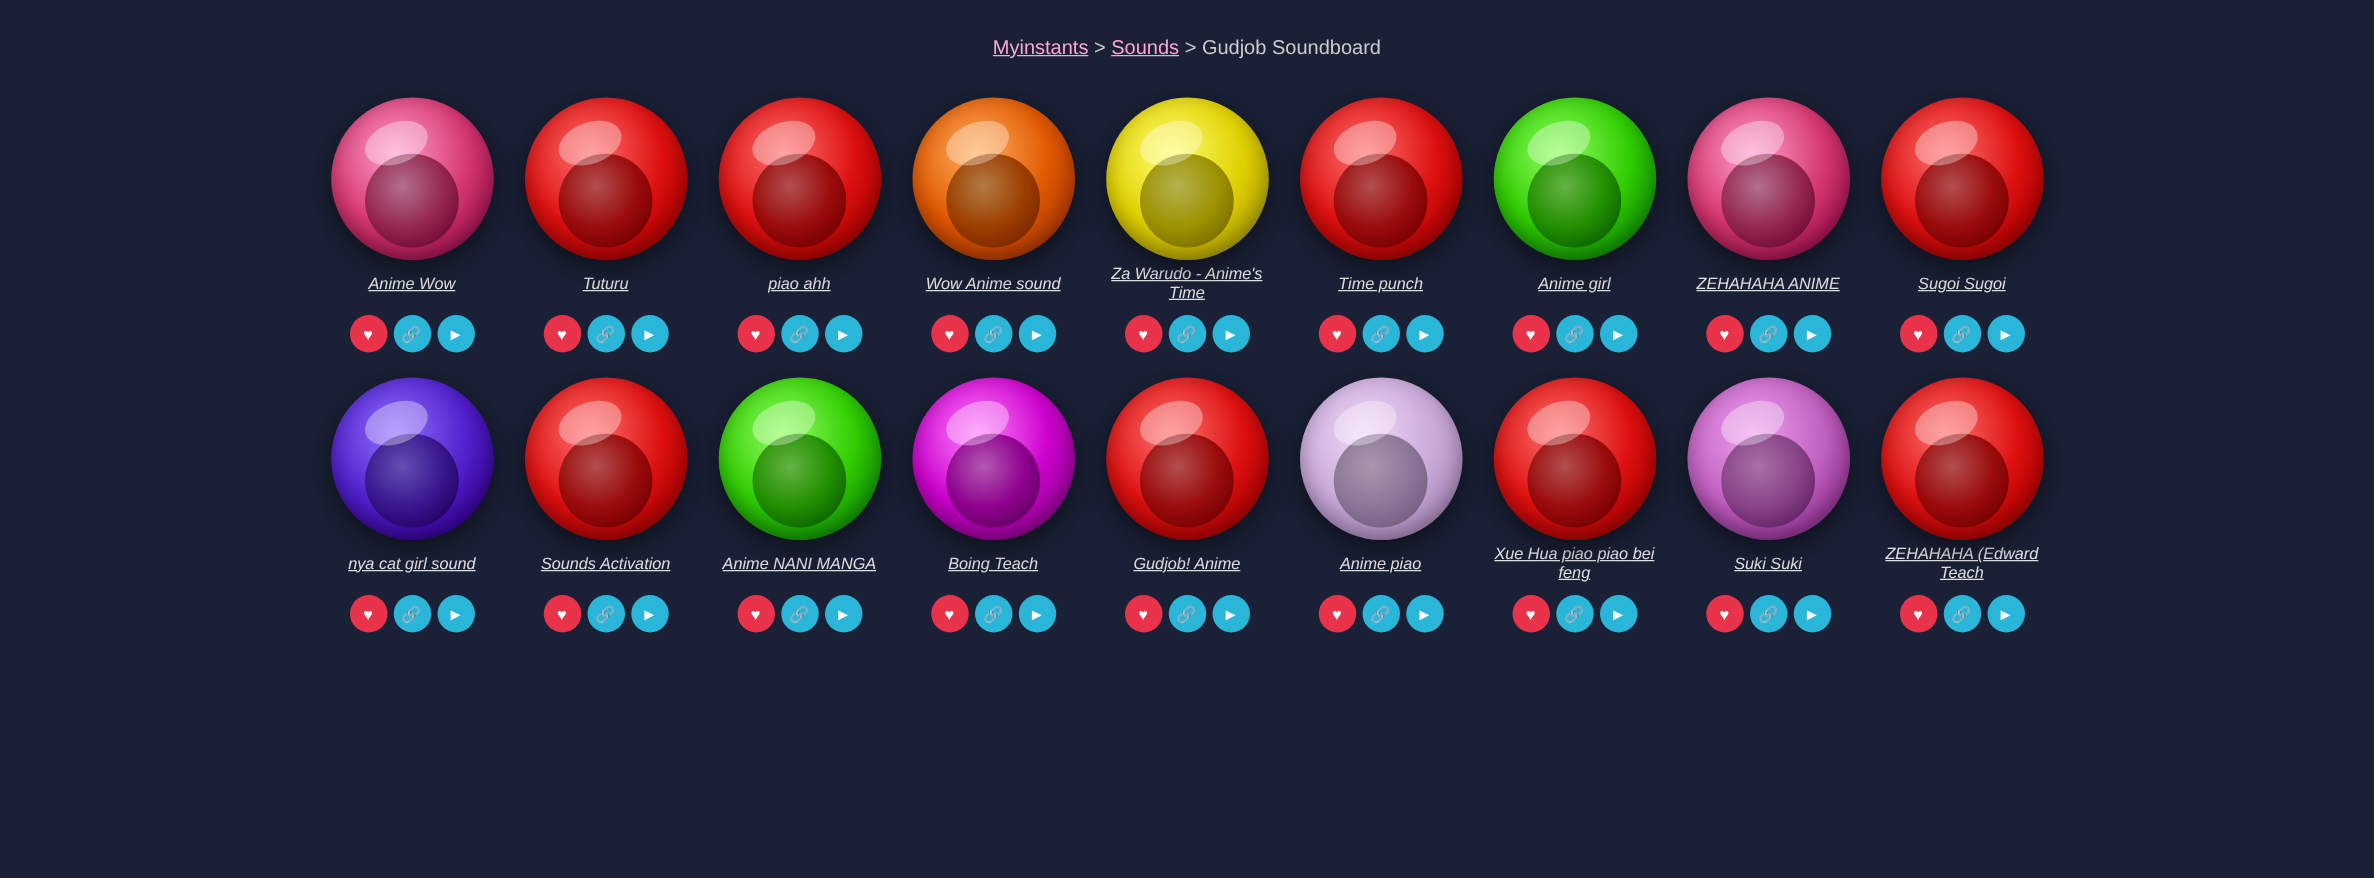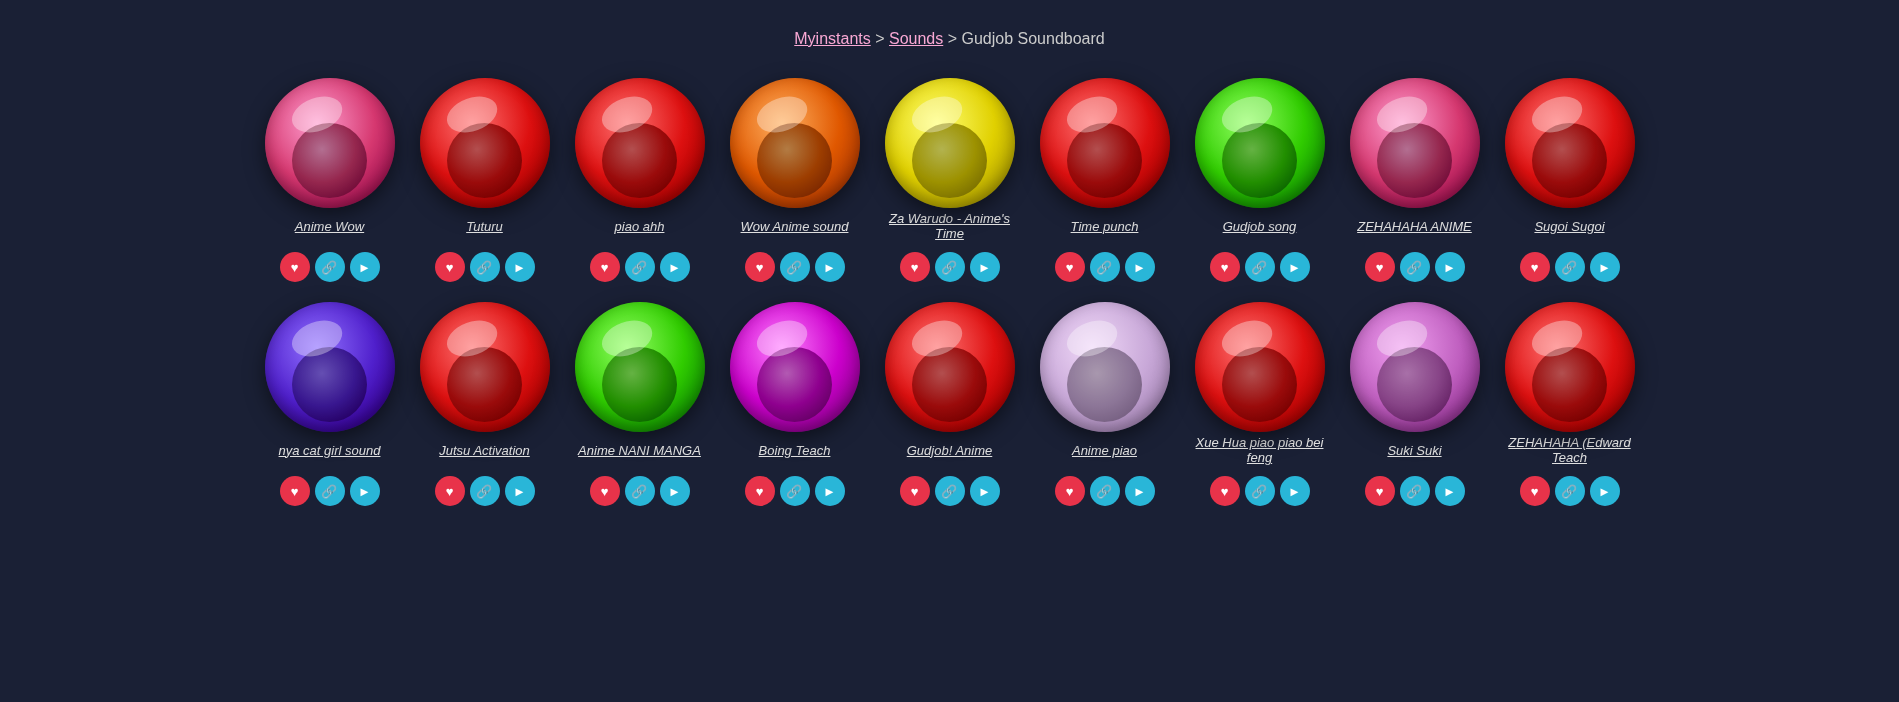--- a/index.html
+++ b/index.html
@@ -202,21 +202,21 @@
       <div class="action-buttons">
         <button class="action-btn btn-heart">♥</button>
         <button class="action-btn btn-link">🔗</button>
         <button class="action-btn btn-share">►</button>
       </div>
     </div>
     <div class="sound-item">
       <div class="arcade-btn btn-green">
         <div class="inner-circle"></div>
       </div>
-      <div class="sound-name">Gudjob song</div>
+      <div class="sound-name">Anime girl</div>
       <div class="action-buttons">
         <button class="action-btn btn-heart">♥</button>
         <button class="action-btn btn-link">🔗</button>
         <button class="action-btn btn-share">►</button>
       </div>
     </div>
     <div class="sound-item">
       <div class="arcade-btn btn-pink">
         <div class="inner-circle"></div>
       </div>
@@ -246,21 +246,21 @@
       <div class="action-buttons">
         <button class="action-btn btn-heart">♥</button>
         <button class="action-btn btn-link">🔗</button>
         <button class="action-btn btn-share">►</button>
       </div>
     </div>
     <div class="sound-item">
       <div class="arcade-btn btn-red">
         <div class="inner-circle"></div>
       </div>
-      <div class="sound-name">Jutsu Activation</div>
+      <div class="sound-name">Sounds Activation</div>
       <div class="action-buttons">
         <button class="action-btn btn-heart">♥</button>
         <button class="action-btn btn-link">🔗</button>
         <button class="action-btn btn-share">►</button>
       </div>
     </div>
     <div class="sound-item">
       <div class="arcade-btn btn-green">
         <div class="inner-circle"></div>
       </div>

